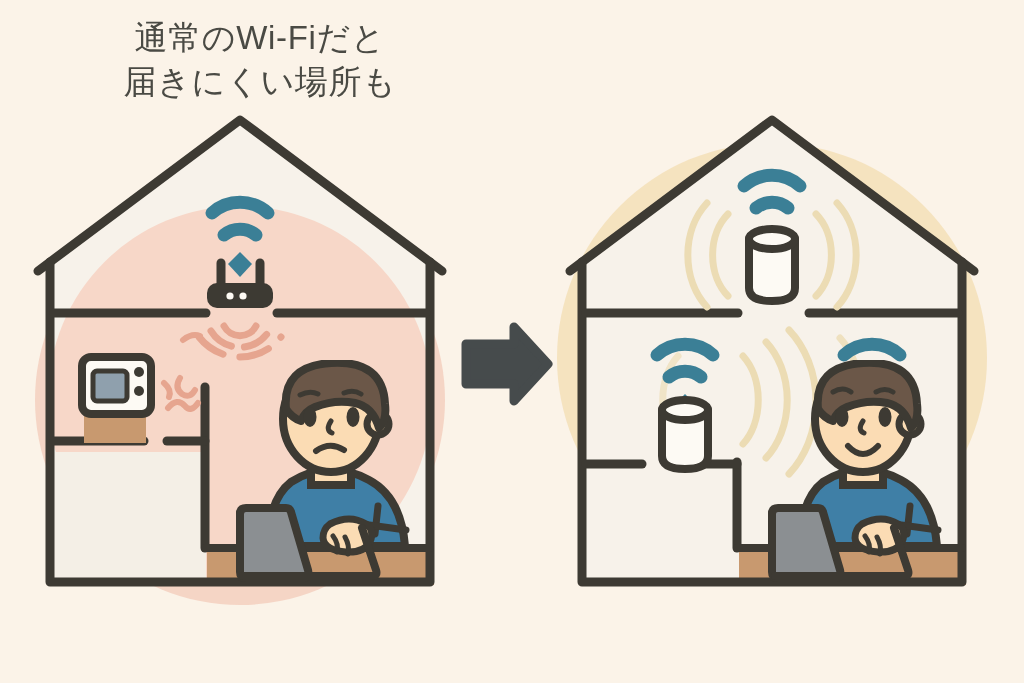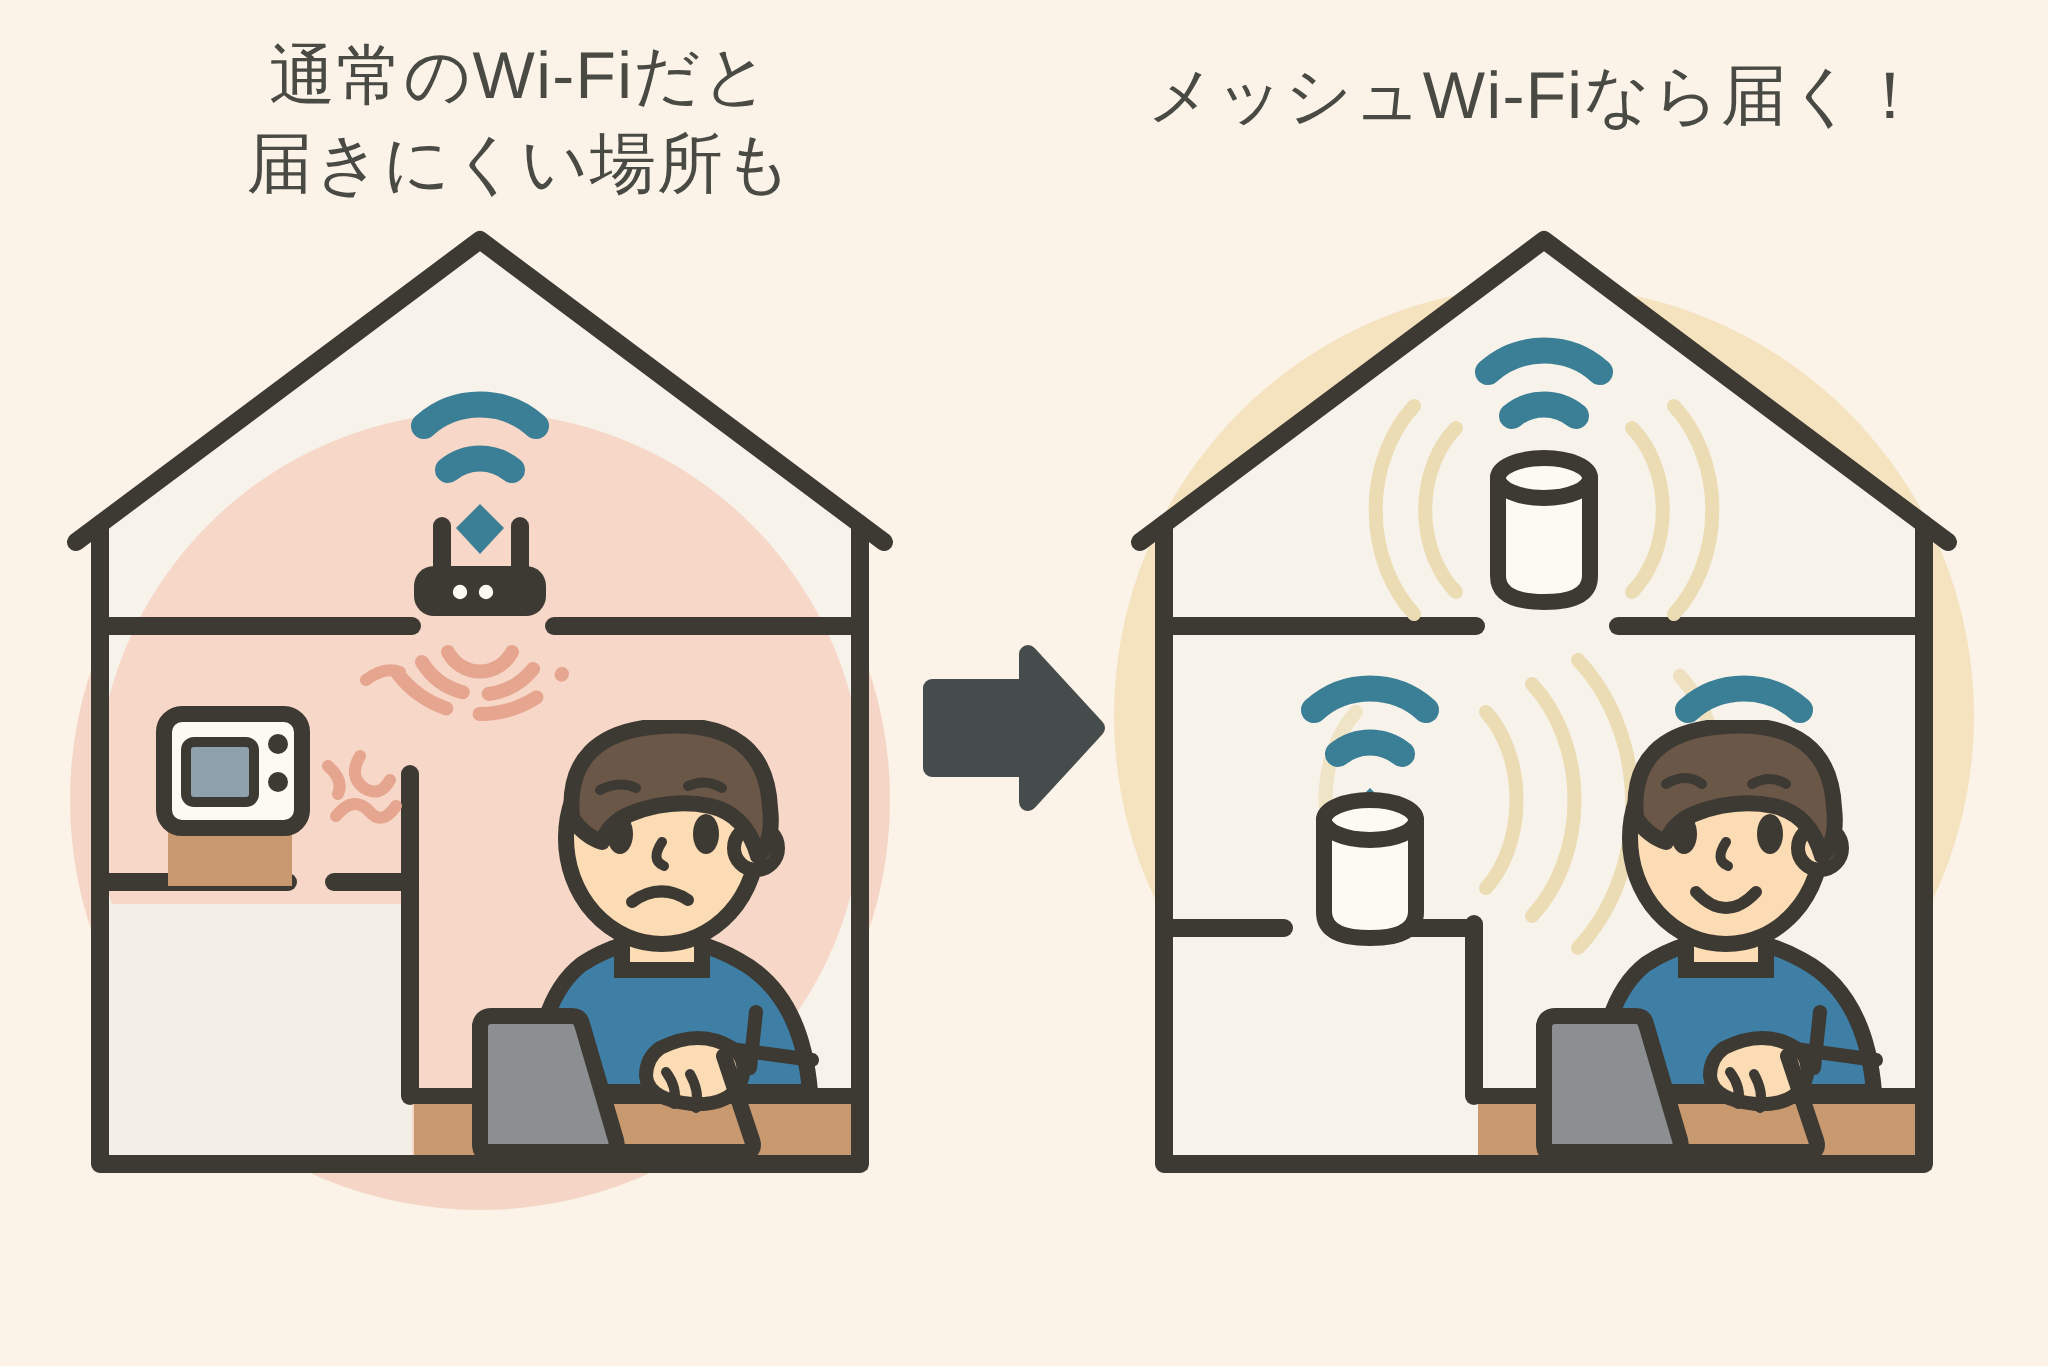--- a/index.html
+++ b/index.html
@@ -264,15 +264,14 @@
         <path d="M 778 508 L 818 508 Q 822 508 823 512 L 840 570 Q 842 578 834 578 L 778 578 Q 772 578 772 572 L 772 514 Q 772 508 778 508 Z" fill="#8b8f92" stroke="#3d3a33" stroke-width="8" stroke-linejoin="round"></path>
         <path d="M 775 576 L 904 576 Q 910 576 908 570 L 894 528" fill="none" stroke="#3d3a33" stroke-width="8" stroke-linecap="round" stroke-linejoin="round"></path>
       </g>
 
     </g>
   </svg>
 
   <div class="cap" id="caption-left">通常のWi-Fiだと
 届きにくい場所も</div>
 
-  <div class="cap" id="caption-right">メッシュWi-Fiなら届く！</div>
 
 </div>
 
 </body></html>

